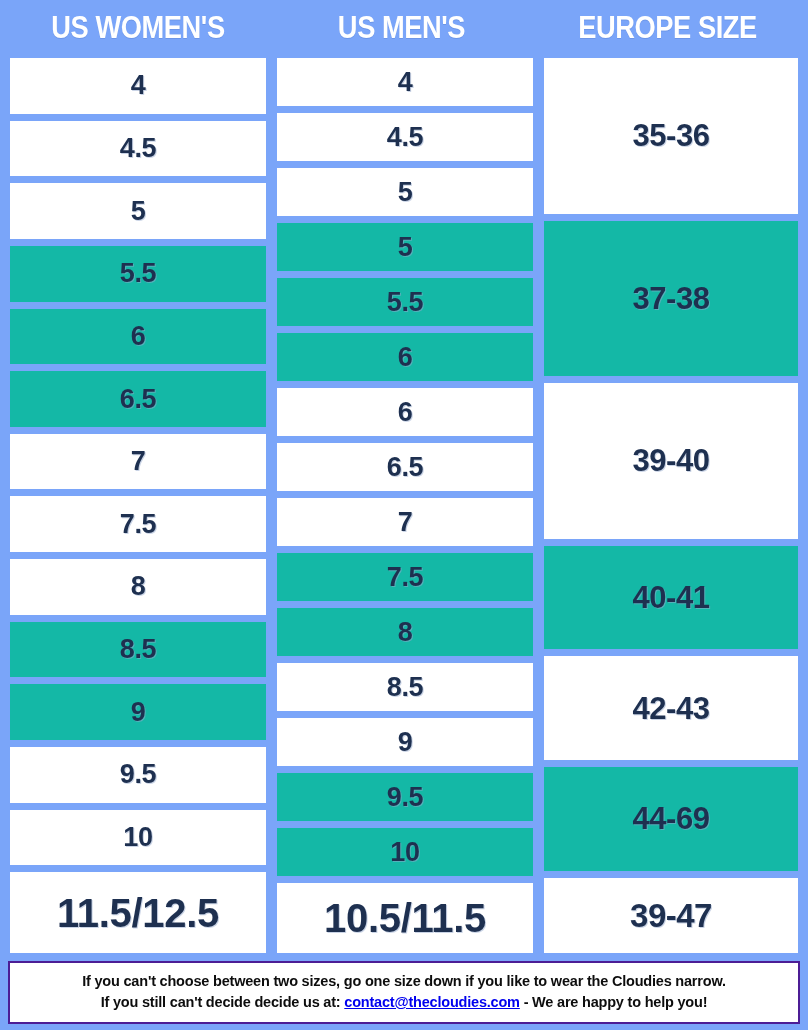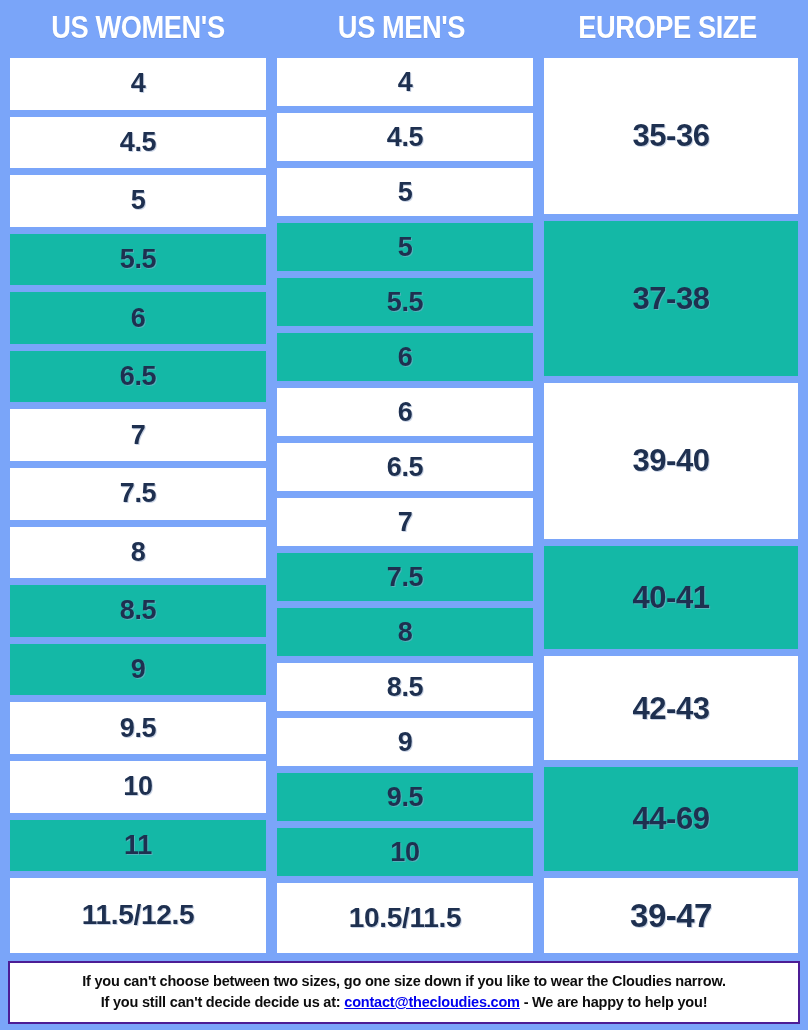--- a/index.html
+++ b/index.html
@@ -64,21 +64,21 @@
     line-height:1;
     text-shadow:1px 1px 0 rgba(150,170,205,.5);
     margin-bottom:3px;
     white-space:nowrap;
   }
   .cell.tint{background:#14b8a6;}
   .cell.eu{
     font-size:31px;
     letter-spacing:-0.5px;
   }
-  .cell.big{font-size:28px;}
+  .cell.big{font-size:40px;}
   .cell.eu.big{font-size:33px;}
   .cell:last-child{margin-bottom:0;}
 
   
   .footer{
     flex:0 0 auto;
     box-sizing:border-box;
     margin-top:6px;
     border:2px solid #4c1d95;
     background:#ffffff;
@@ -112,21 +112,20 @@
         <div class="cell tint" style="flex: 1 1 0px;">5.5</div>
         <div class="cell tint" style="flex: 1 1 0px;">6</div>
         <div class="cell tint" style="flex: 1 1 0px;">6.5</div>
         <div class="cell" style="flex: 1 1 0px;">7</div>
         <div class="cell" style="flex: 1 1 0px;">7.5</div>
         <div class="cell" style="flex: 1 1 0px;">8</div>
         <div class="cell tint" style="flex: 1 1 0px;">8.5</div>
         <div class="cell tint" style="flex: 1 1 0px;">9</div>
         <div class="cell" style="flex: 1 1 0px;">9.5</div>
         <div class="cell" style="flex: 1 1 0px;">10</div>
-        <div class="cell tint" style="flex: 1 1 0px;">11</div>
         <div class="cell big" style="flex: 1.45 1 0px;">11.5/12.5</div>
       </div>
     <div class="col us2" id="col-men">
         <div class="cell" style="flex: 1 1 0px;">4</div>
         <div class="cell" style="flex: 1 1 0px;">4.5</div>
         <div class="cell" style="flex: 1 1 0px;">5</div>
         <div class="cell tint" style="flex: 1 1 0px;">5</div>
         <div class="cell tint" style="flex: 1 1 0px;">5.5</div>
         <div class="cell tint" style="flex: 1 1 0px;">6</div>
         <div class="cell" style="flex: 1 1 0px;">6</div>

